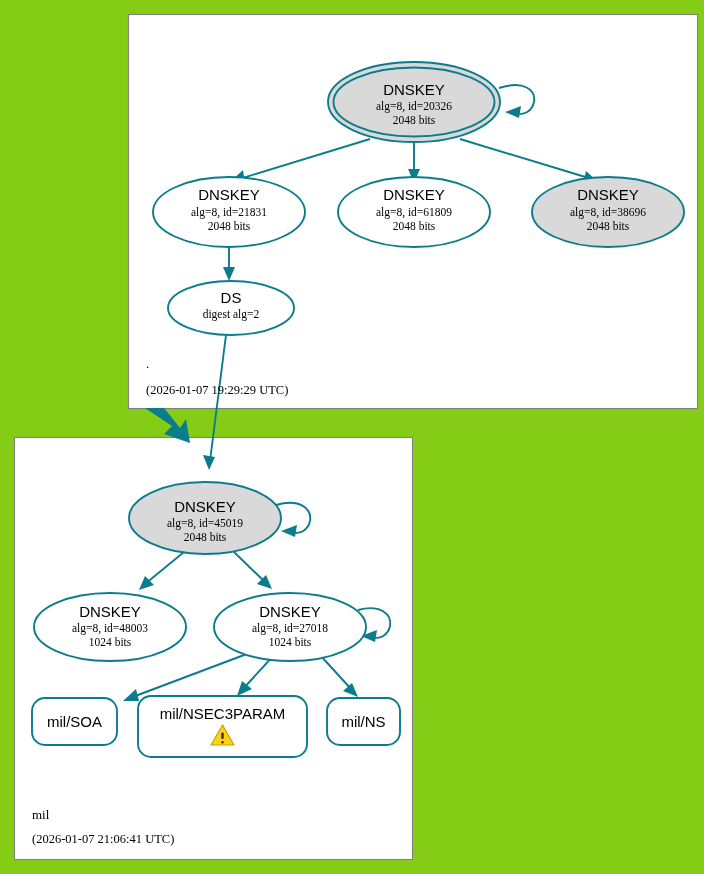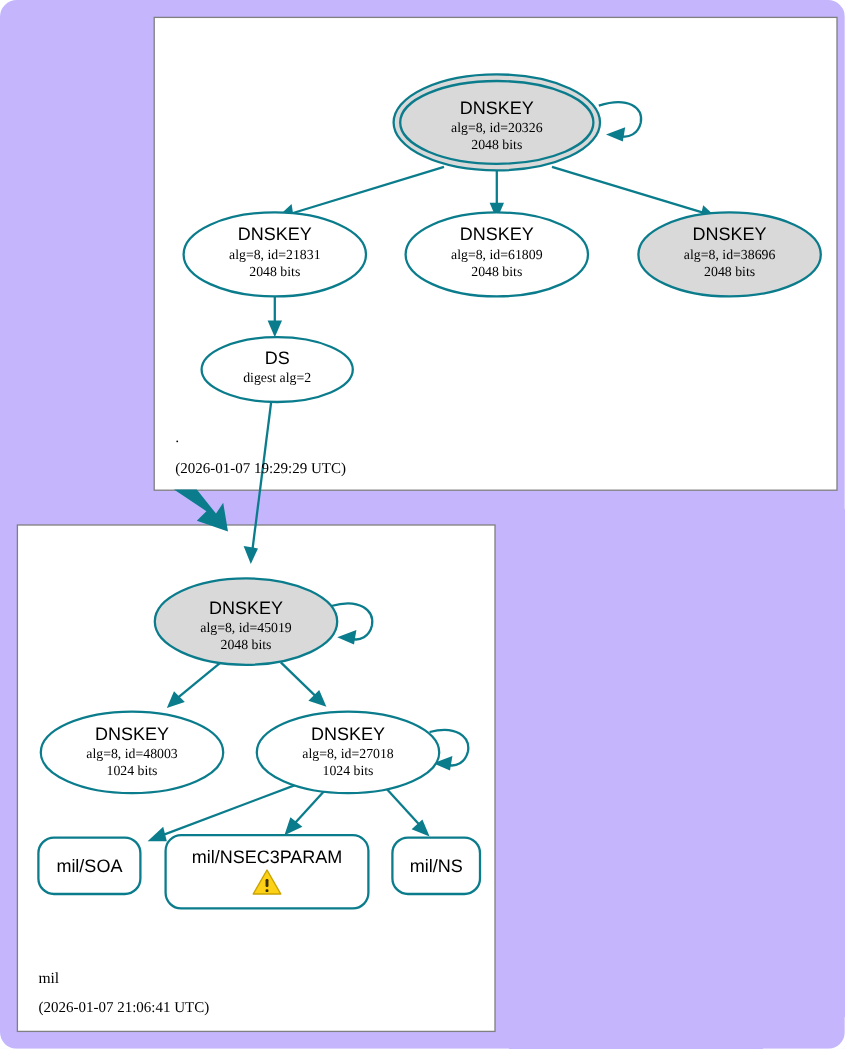--- a/index.html
+++ b/index.html
@@ -8,23 +8,22 @@
     padding: 0;
     background: #ffffff;
   }
   body {
     font-family: "Liberation Sans", sans-serif;
   }
   #canvas {
     position: relative;
     width: 704px;
     height: 874px;
-    background: #c4b5fd;
+    background: #84cc16;
     overflow: hidden;
-    border-radius: 14px;
   }
   svg.layer {
     position: absolute;
     top: 0;
     left: 0;
     width: 704px;
     height: 874px;
   }
   .zone-box {
     fill: #ffffff;

